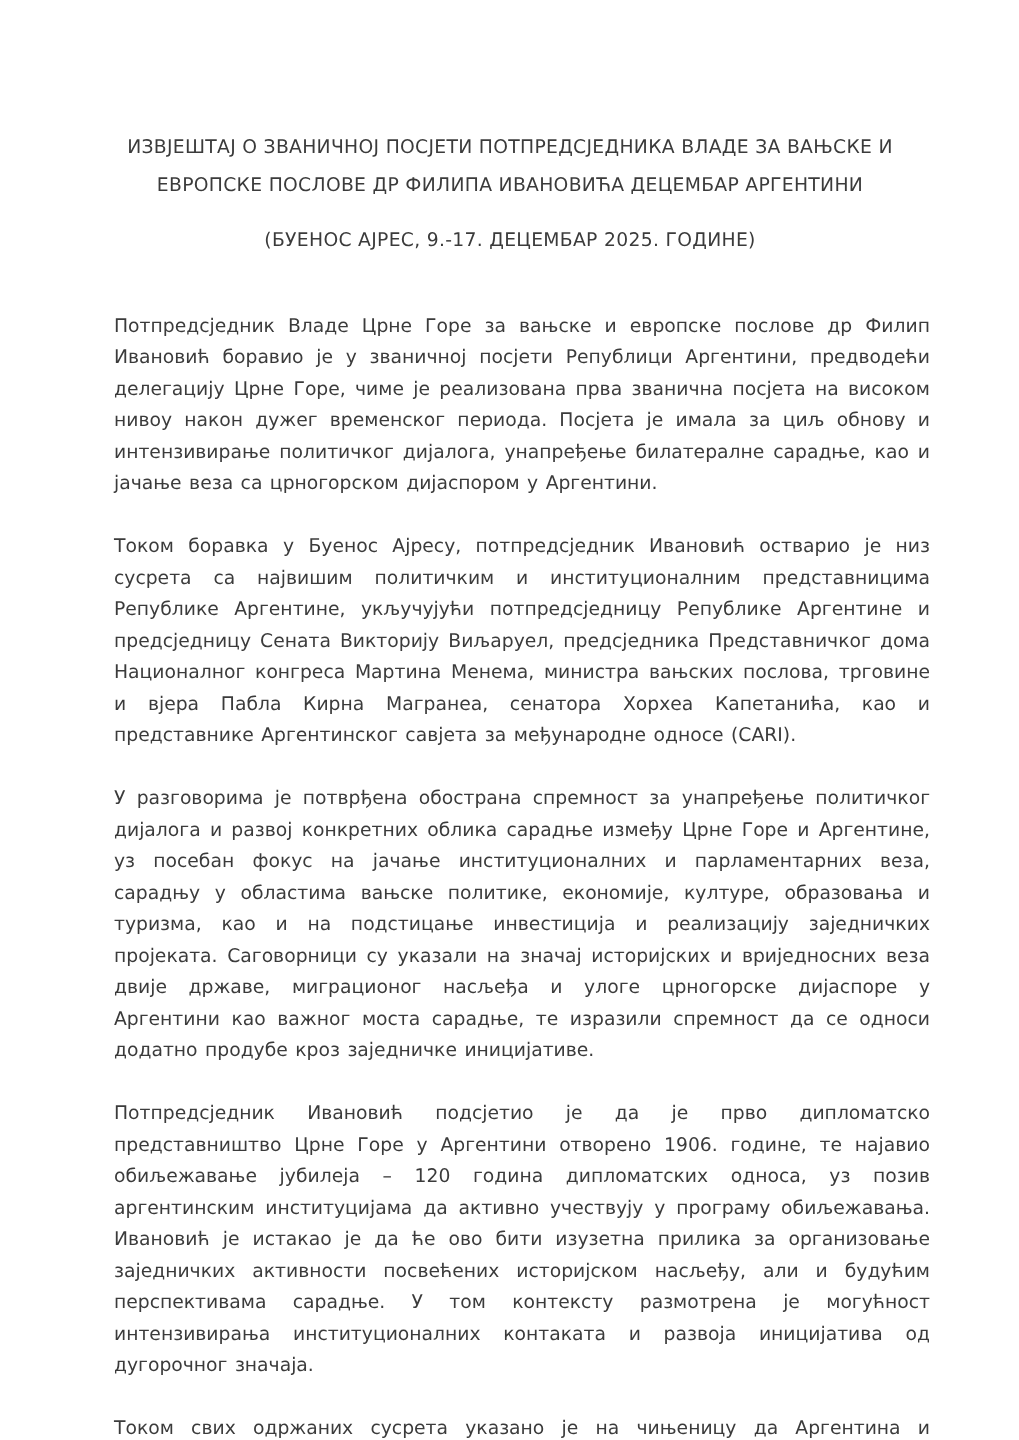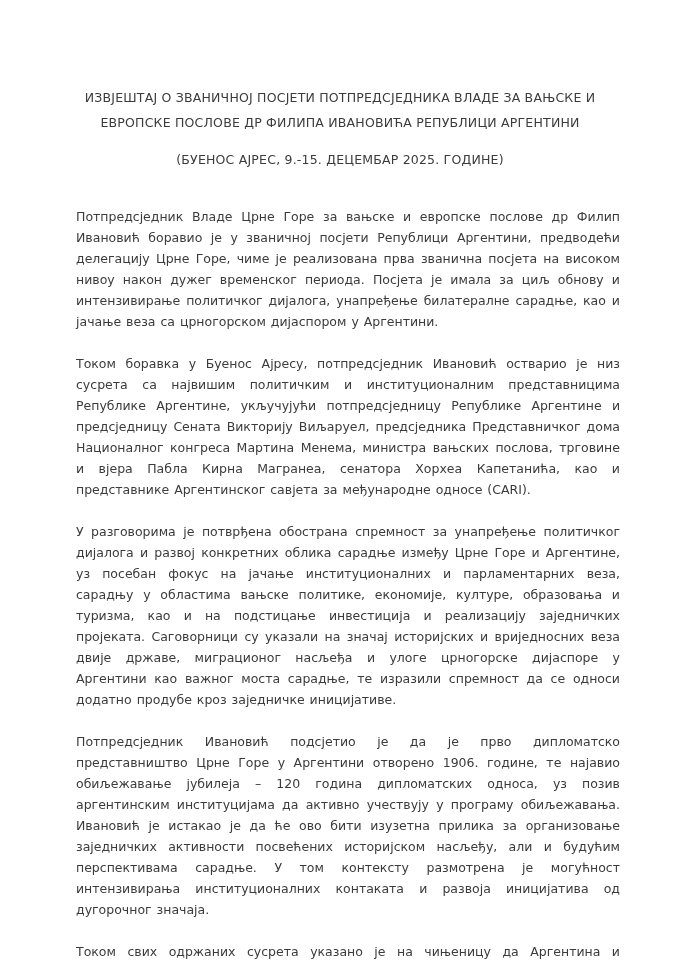--- a/index.html
+++ b/index.html
@@ -39,21 +39,21 @@
     text-align: justify;
     line-height: 21px;
     margin: 0 0 21px 16px;
     word-spacing: 1px;
   }
 </style>
 </head>
 <body>
 
 <div class="page">
-  <h1 class="title">ИЗВЈЕШТАЈ О ЗВАНИЧНОЈ ПОСЈЕТИ ПОТПРЕДСЈЕДНИКА ВЛАДЕ ЗА ВАЊСКЕ И ЕВРОПСКЕ ПОСЛОВЕ ДР ФИЛИПА ИВАНОВИЋА РЕПУБЛИЦИ АРГЕНТИНИ</h1>
-  <div class="subtitle">(БУЕНОС АЈРЕС, 9.-15. ДЕЦЕМБАР 2025. ГОДИНЕ)</div>
+  <h1 class="title">ИЗВЈЕШТАЈ О ЗВАНИЧНОЈ ПОСЈЕТИ ПОТПРЕДСЈЕДНИКА ВЛАДЕ ЗА ВАЊСКЕ И ЕВРОПСКЕ ПОСЛОВЕ ДР ФИЛИПА ИВАНОВИЋА ДЕЦЕМБАР АРГЕНТИНИ</h1>
+  <div class="subtitle">(БУЕНОС АЈРЕС, 9.-17. ДЕЦЕМБАР 2025. ГОДИНЕ)</div>
   <p class="para">Потпредсједник Владе Црне Горе за вањске и европске послове др Филип Ивановић боравио је у званичној посјети Републици Аргентини, предводећи делегацију Црне Горе, чиме је реализована прва званична посјета на високом нивоу након дужег временског периода. Посјета је имала за циљ обнову и интензивирање политичког дијалога, унапређење билатералне сарадње, као и јачање веза са црногорском дијаспором у Аргентини.</p>
   <p class="para">Током боравка у Буенос Ајресу, потпредсједник Ивановић остварио је низ сусрета са највишим политичким и институционалним представницима Републике Аргентине, укључујући потпредсједницу Републике Аргентине и предсједницу Сената Викторију Виљаруел, предсједника Представничког дома Националног конгреса Мартина Менема, министра вањских послова, трговине и вјера Пабла Кирна Магранеа, сенатора Хорхеа Капетанића, као и представнике Аргентинског савјета за међународне односе (CARI).</p>
   <p class="para">У разговорима је потврђена обострана спремност за унапређење политичког дијалога и развој конкретних облика сарадње између Црне Горе и Аргентине, уз посебан фокус на јачање институционалних и парламентарних веза, сарадњу у областима вањске политике, економије, културе, образовања и туризма, као и на подстицање инвестиција и реализацију заједничких пројеката. Саговорници су указали на значај историјских и вриједносних веза двије државе, миграционог насљеђа и улоге црногорске дијаспоре у Аргентини као важног моста сарадње, те изразили спремност да се односи додатно продубе кроз заједничке иницијативе.</p>
   <p class="para">Потпредсједник Ивановић подсјетио је да је прво дипломатско представништво Црне Горе у Аргентини отворено 1906. године, те најавио обиљежавање јубилеја – 120 година дипломатских односа, уз позив аргентинским институцијама да активно учествују у програму обиљежавања. Ивановић је истакао је да ће ово бити изузетна прилика за организовање заједничких активности посвећених историјском насљеђу, али и будућим перспективама сарадње. У том контексту размотрена је могућност интензивирања институционалних контаката и развоја иницијатива од дугорочног значаја.</p>
   <p class="para">Током свих одржаних сусрета указано је на чињеницу да Аргентина и европске државе, укључујући Црну Гору, дијеле дубоке историјске и вриједносне везе, посебно имајући у виду миграционо насљеђе и велики број грађана Аргентине европског поријекла. У том контексту наглашен је значај посјете потпредсједника Ивановића као важног подстицаја за конкретизацију односа кроз ширење уговорне базе, инвестиције и реализацију заједничких пројеката.</p>
 
 </div>
 
 </body></html>

